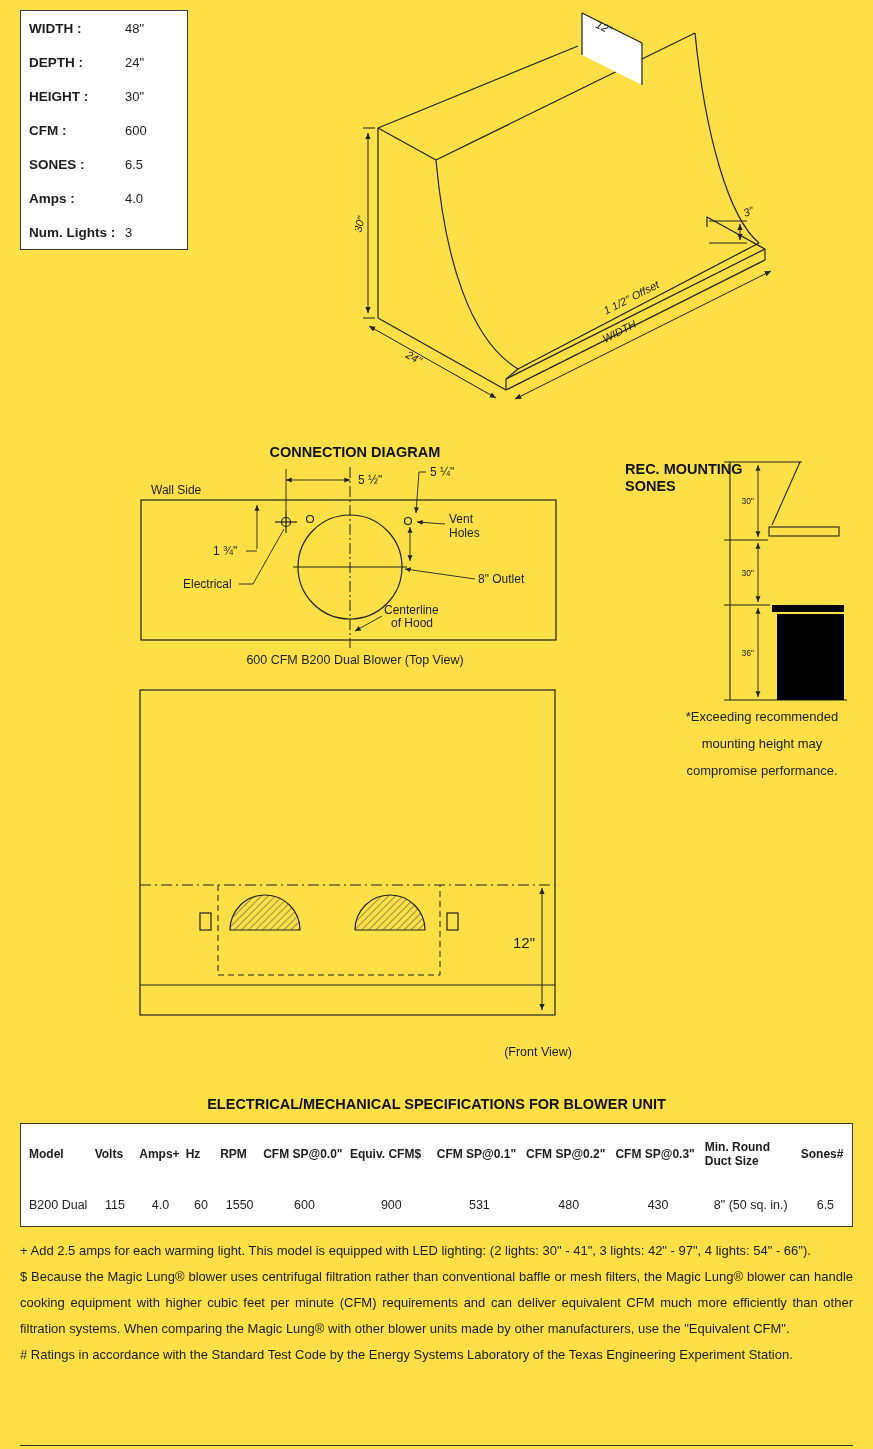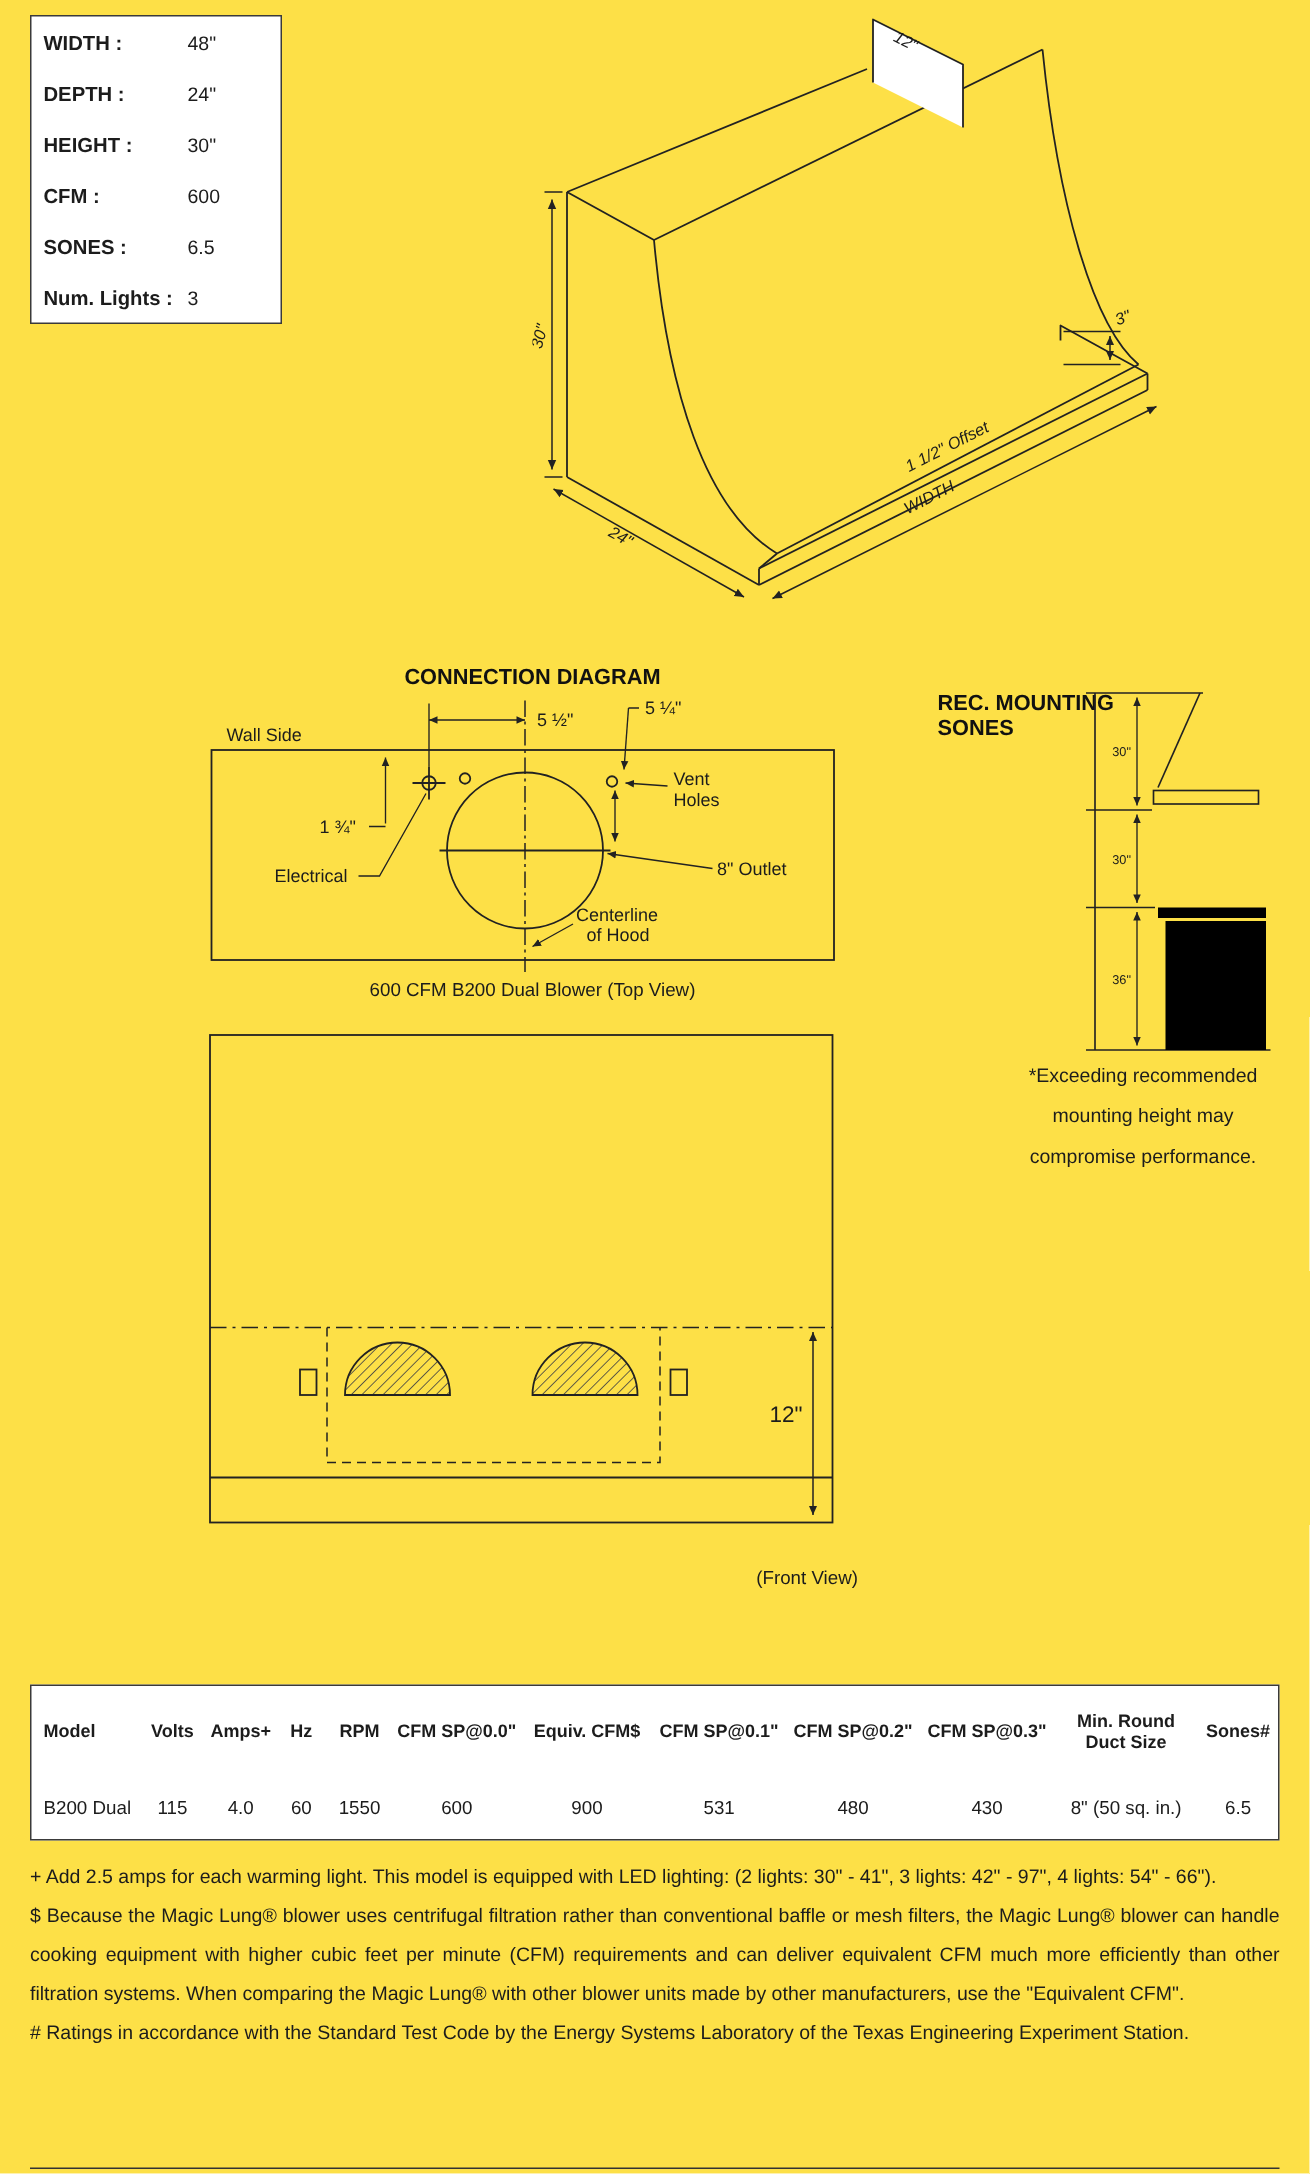--- a/index.html
+++ b/index.html
@@ -19,21 +19,21 @@
 
   .conn-heading { left:135px; top:420px; width:440px; text-align:center;margin-top:24px; }
   .conn-caption { left:135px; top:653px; width:440px; text-align:center; }
   .mount-title { left:625px; top:419px; width:222px; text-align:left; line-height:17px;margin-top:42px; }
   .mount-note { left:648px; top:703px; width:228px; text-align:center; font-size:13px; line-height:27px; }
   .front-caption { left:132px; top:1045px; width:440px; text-align:right; }
 
   .table-title { left:0; top:1096px; width:873px; text-align:center; }
   .table-wrap { left:20px; top:1123px; width:833px; border:1px solid #3a3a3a; background:#fff; }
   table { width:100%; border-collapse:collapse; table-layout:fixed; }
-  th { font-size:12px; font-weight:bold; text-align:center; vertical-align:middle; height:60px; padding:2px; }
+  th { font-size:12px; font-weight:bold; text-align:left; vertical-align:middle; height:60px; padding:2px; }
   td { font-size:12.5px; font-weight:normal; text-align:center; vertical-align:middle; height:42px; padding:2px; }
   .c-model { text-align:left; padding-left:8px; }
 
   .footnotes { left:20px; top:1238px; width:833px; }
   .footnotes p { font-size:13px; line-height:26px; text-align:justify; }
   .bottom-rule { left:20px; top:1445px; width:833px; border-top:1px solid #333; height:0; }
 
   svg text { font-family:"Liberation Sans","DejaVu Sans",sans-serif; fill:#1c1c1c; }
   .dim-label { font-size:11px; font-style:italic; }
   .drawing-label { font-size:12px; }
@@ -56,20 +56,24 @@
       <span class="lbl">HEIGHT :</span>
       <span class="val">30"</span>
     </div>
     <div class="spec-row">
       <span class="lbl">CFM :</span>
       <span class="val">600</span>
     </div>
     <div class="spec-row">
       <span class="lbl">SONES :</span>
       <span class="val">6.5</span>
+    </div>
+    <div class="spec-row">
+      <span class="lbl">Amps :</span>
+      <span class="val">4.0</span>
     </div>
     <div class="spec-row">
       <span class="lbl">Num. Lights :</span>
       <span class="val">3</span>
     </div>
   </div>
 
   <svg class="abs" style="left:355px;top:5px" width="420" height="400" viewBox="0 0 420 400">
     <defs>
       <marker id="ah1" viewBox="0 0 10 10" refX="9" refY="5" markerWidth="7" markerHeight="7" orient="auto-start-reverse">
@@ -222,20 +226,21 @@
       <path d="M225,250 A35,35 0 0 1 295,250 Z" fill="url(#hatch)"></path>
       <rect x="70" y="233" width="11" height="17"></rect>
       <rect x="317" y="233" width="11" height="17"></rect>
     </g>
     <path d="M412,208 L412,330" stroke="#222" stroke-width="1" fill="none" marker-start="url(#ah4)" marker-end="url(#ah4)"></path>
     <text x="405" y="268" text-anchor="end" font-size="15" fill="#1c1c1c">12"</text>
   </svg>
 
   <div class="abs front-caption caption">(Front View)</div>
 
+  <div class="abs table-title h-bold">ELECTRICAL/MECHANICAL SPECIFICATIONS FOR BLOWER UNIT</div>
 
   <div class="abs table-wrap">
     <table>
       <colgroup>
         <col style="width:8.5%">
           <col style="width:5.3%">
           <col style="width:5.5%">
           <col style="width:4.1%">
         <col style="width:5.1%">
           <col style="width:10.3%">

